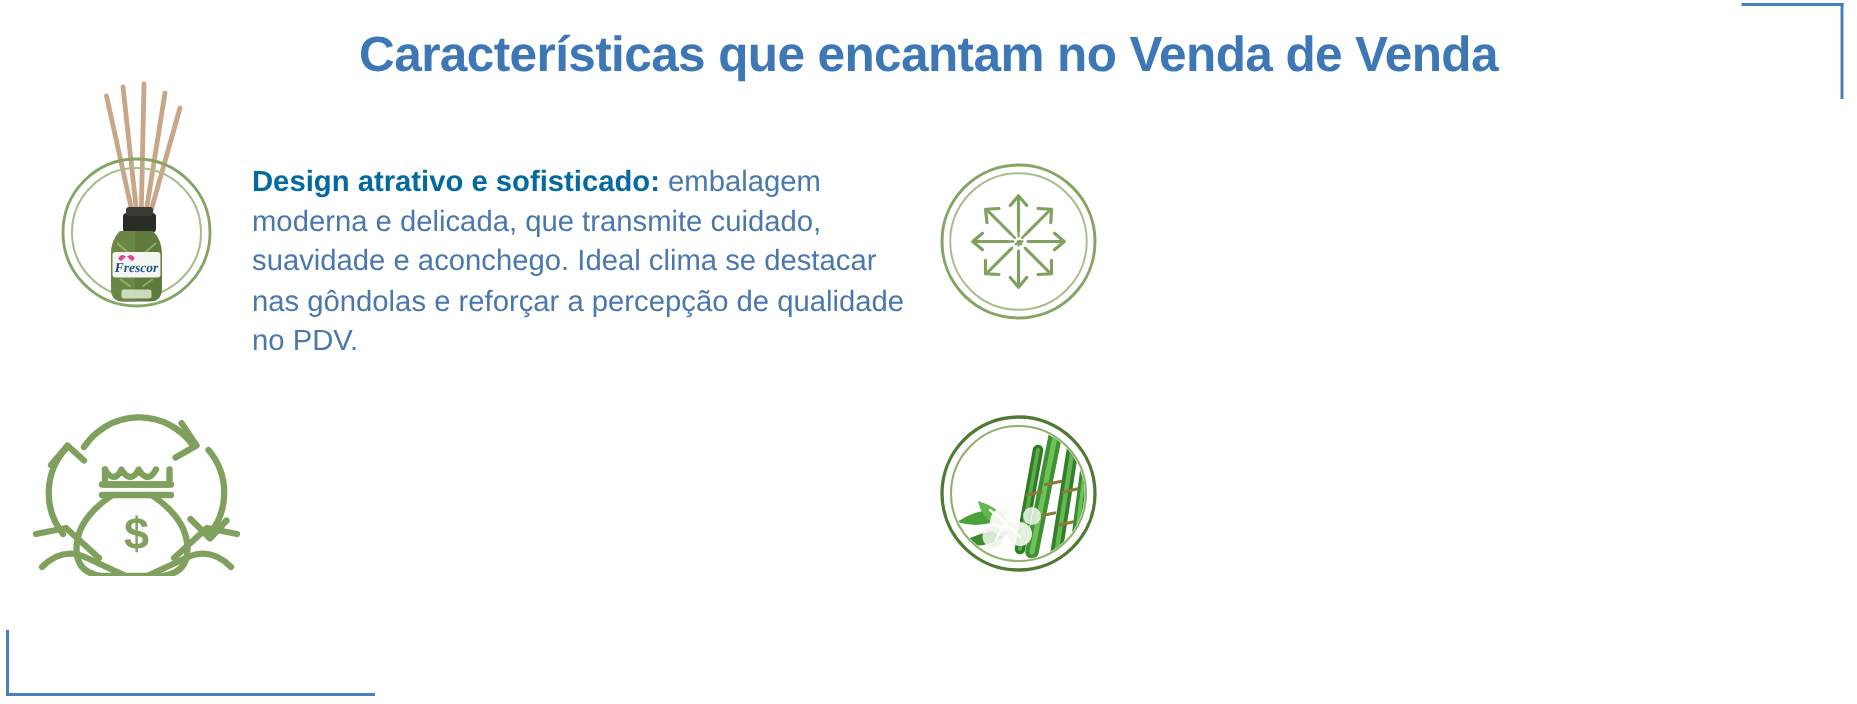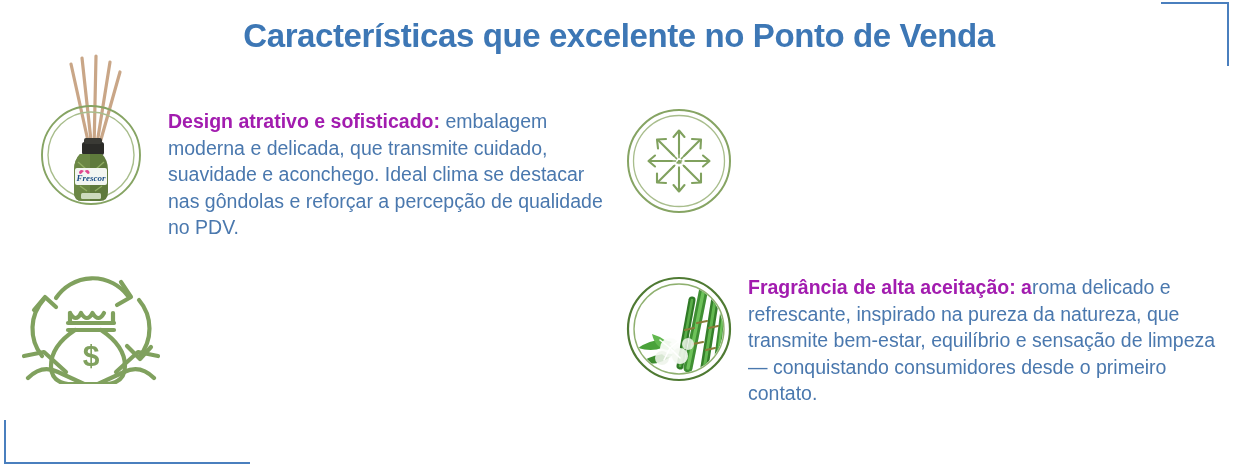--- a/index.html
+++ b/index.html
@@ -83,35 +83,35 @@
 
   
   .card-text {
     flex: 1 1 auto;
     font-size: 19.5px;
     line-height: 26.6px;
     color: #4a78ae;
     font-weight: 400;
   }
   .card-text b {
-    color: #a21caf;
+    color: #0369a1;
     font-weight: 700;
   }
   .t0 { padding-top: 16px; margin-left: 2px; }
   .t1 { padding-top: 10px; margin-left: 2px; }
   .t2 { padding-top: 12px; margin-left: 0px; }
   .t3 { padding-top: 6px;  margin-left: 2px; }
 </style>
 </head>
 <body>
 
 <div class="corner-tr"></div>
 <div class="corner-bl"></div>
 
-<div class="page-title">Características que excelente no Ponto de Venda</div>
+<div class="page-title">Características que encantam no Venda de Venda</div>
 
 <div class="grid">
 
   <div class="card card-0">
     <div class="icon-wrap w0">
       <svg width="150" height="162" viewBox="0 0 150 162">
 
         <g stroke="#c9a687" stroke-width="3.2" stroke-linecap="round" fill="none">
           <line x1="74" y1="100" x2="55" y2="14"></line>
           <line x1="76" y1="100" x2="66" y2="8"></line>
@@ -268,18 +268,15 @@
 
           <g stroke="#ffffff" stroke-width="1.6" stroke-linecap="round" opacity="0.95">
             <path d="M52 78 L42 70"></path>
               <path d="M52 78 L62 70"></path>
             <path d="M52 78 L46 90"></path>
               <path d="M52 78 L62 88"></path>
           </g>
         </g>
       </svg>
     </div>
-    <div class="card-text t3">
-      <b>Fragrância de alta aceitação: a</b><span>roma delicado e refrescante, inspirado na pureza da natureza, que transmite bem-estar, equilíbrio e sensação de limpeza — conquistando consumidores desde o primeiro contato.</span>
-    </div>
   </div>
 
 </div>
 
 </body></html>

